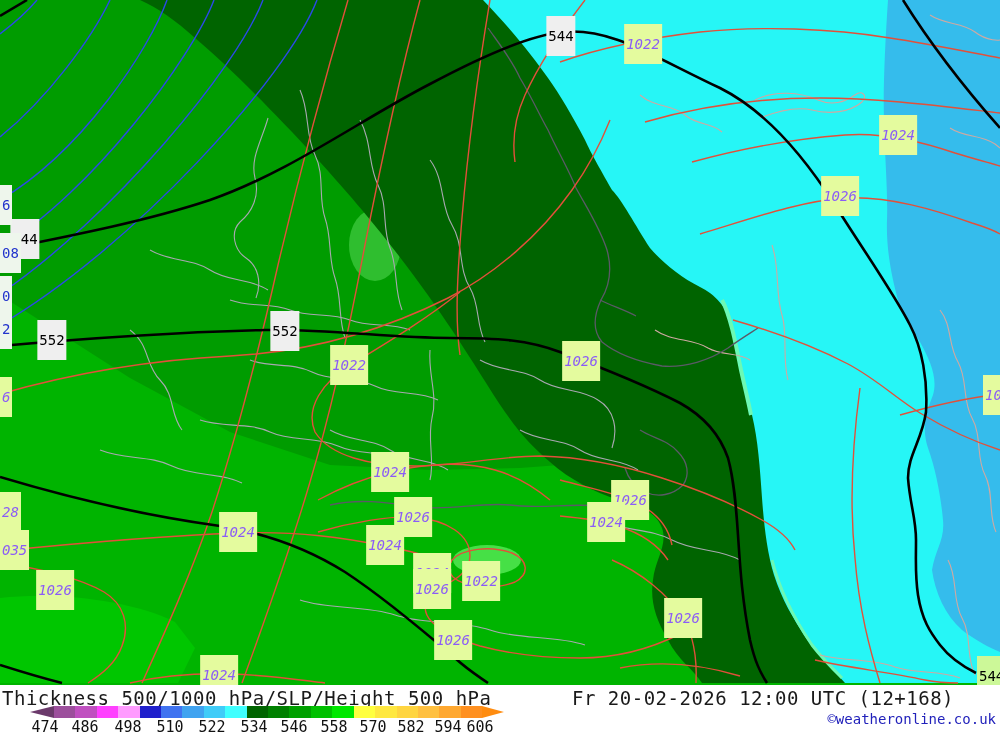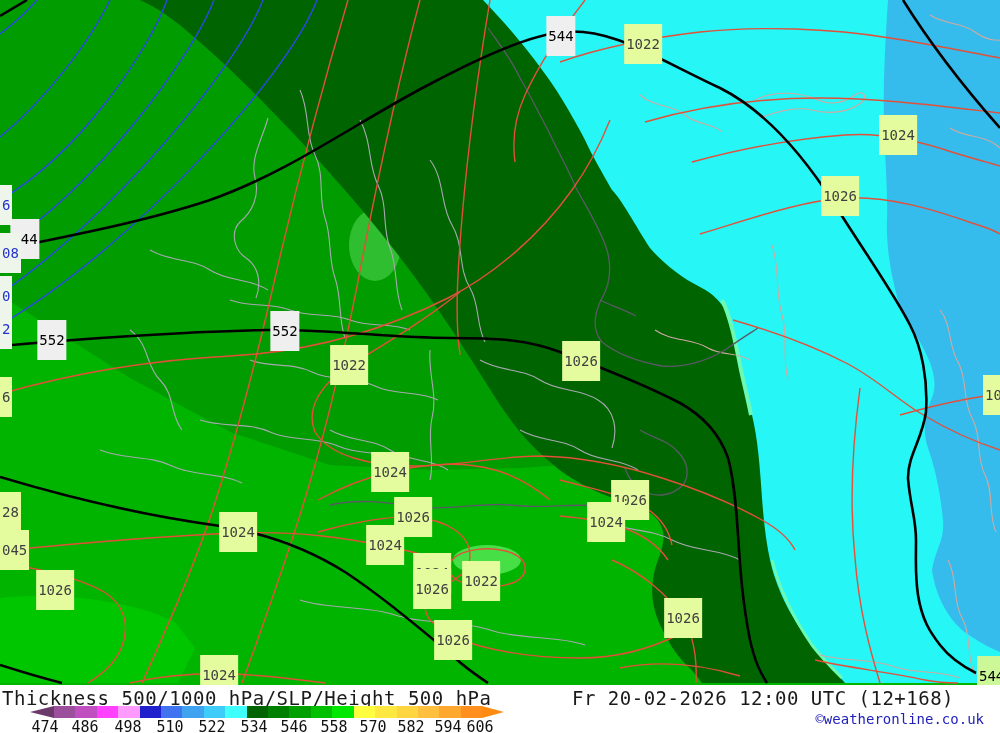--- a/index.html
+++ b/index.html
@@ -3,28 +3,28 @@
 <meta charset="utf-8">
 <style>
   html,body{margin:0;padding:0;background:#ffffff;}
   .screen{position:relative;width:1000px;height:733px;background:#ffffff;overflow:hidden;
           font-family:"DejaVu Sans Mono","Liberation Mono",monospace;}
   .map{position:absolute;left:0;top:0;width:1000px;height:685px;}
   .map svg{display:block;}
   .map-label{position:absolute;font:14px/16px "DejaVu Sans Mono",monospace;
              padding:12px 2px;white-space:nowrap;transform:translate(-50%,-50%);}
   .map-label.al{transform:translate(0,-50%);}
-  .k-pressure{background:#E4FB9E;color:#404040;}
+  .k-pressure{background:#E4FB9E;color:#8b5cf6;font-style:italic;}
   .k-pressure-blue{background:#EEF6EC;color:#2233CC;}
   .k-height{background:#EFEFEF;color:#000;}
   .k-height2{background:#CCF898;color:#000;}
   .bottom-bar{position:absolute;left:0;top:685px;width:1000px;height:48px;background:#fff;}
   .legend-title{position:absolute;left:2px;top:2px;font-size:19px;letter-spacing:.5px;color:#1a1a1a;text-align:center;}
   .legend-datetime{position:absolute;left:572px;top:2px;font-size:19px;letter-spacing:.5px;color:#1a1a1a;}
-  .legend-copyright{position:absolute;right:16px;top:26px;font-size:14px;color:#2222BB;margin-left:24px;}
+  .legend-copyright{position:absolute;right:4px;top:26px;font-size:14px;color:#2222BB;margin-left:24px;}
   .colorbar{position:absolute;left:30px;top:21px;width:474px;height:12px;display:flex;}
   .cb-arrow-l{width:0;height:0;border-top:6px solid transparent;border-bottom:6px solid transparent;
               border-right:24px solid #6B3A6B;}
   .cb-arrow-r{width:0;height:0;border-top:6px solid transparent;border-bottom:6px solid transparent;
               border-left:22px solid #FF8C10;}
   .cb-block{flex:1;height:12px;}
   .cb-ticks{position:absolute;left:0;top:33px;width:520px;height:15px;}
   .cb-tick{position:absolute;transform:translateX(-50%);font-size:15px;color:#111;}
 </style>
 </head>
@@ -163,21 +163,21 @@
         <div class="map-label k-pressure" style="left: 432px; top: 589px;">1026</div>
         <div class="map-label k-pressure" style="left: 481px; top: 581px;">1022</div>
         <div class="map-label k-pressure" style="left: 630px; top: 500px;">1026</div>
         <div class="map-label k-pressure" style="left: 606px; top: 522px;">1024</div>
         <div class="map-label k-pressure" style="left: 453px; top: 640px;">1026</div>
         <div class="map-label k-pressure" style="left: 683px; top: 618px;">1026</div>
         <div class="map-label k-pressure" style="left: 55px; top: 590px;">1026</div>
         <div class="map-label k-pressure" style="left: 219px; top: 675px;">1024</div>
         <div class="map-label k-pressure al" style="left: 983px; top: 395px;">1024</div>
         <div class="map-label k-pressure al" style="left: 0px; top: 512px;">28</div>
-        <div class="map-label k-pressure al" style="left: 0px; top: 550px;">045</div>
+        <div class="map-label k-pressure al" style="left: 0px; top: 550px;">035</div>
         <div class="map-label k-pressure al" style="left: 0px; top: 397px;">6</div>
         <div class="map-label k-pressure-blue al" style="left: 0px; top: 205px;">6</div>
         <div class="map-label k-pressure-blue al" style="left: 0px; top: 253px;">08</div>
         <div class="map-label k-pressure-blue al" style="left: 0px; top: 296px;">0</div>
         <div class="map-label k-pressure-blue al" style="left: 0px; top: 329px;">2</div>
       </div>
   </div>
 
   <div class="bottom-bar">
     <div class="legend-title">Thickness 500/1000 hPa/SLP/Height 500 hPa</div>

